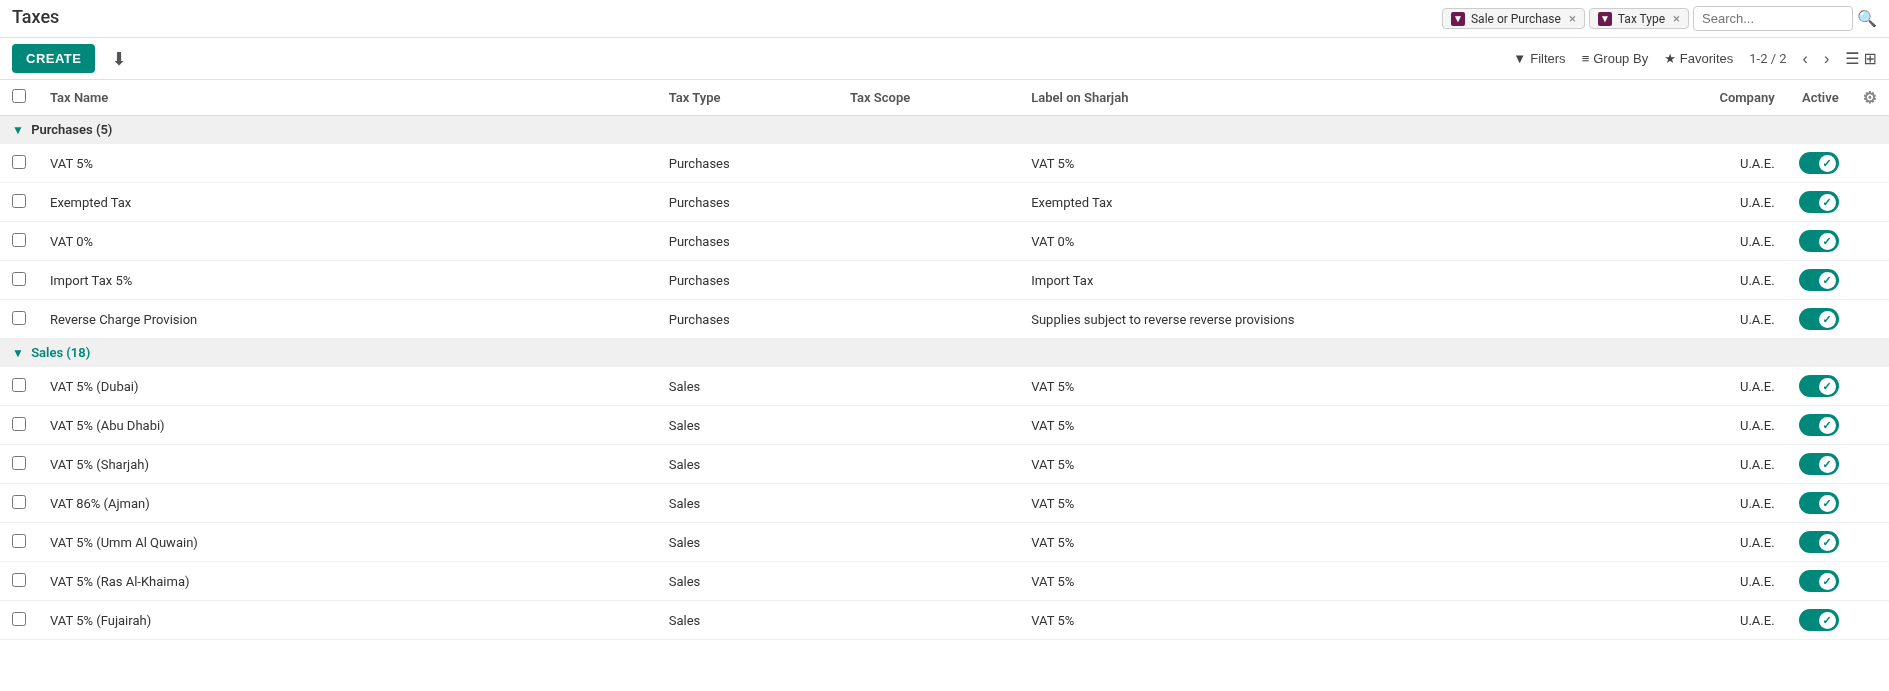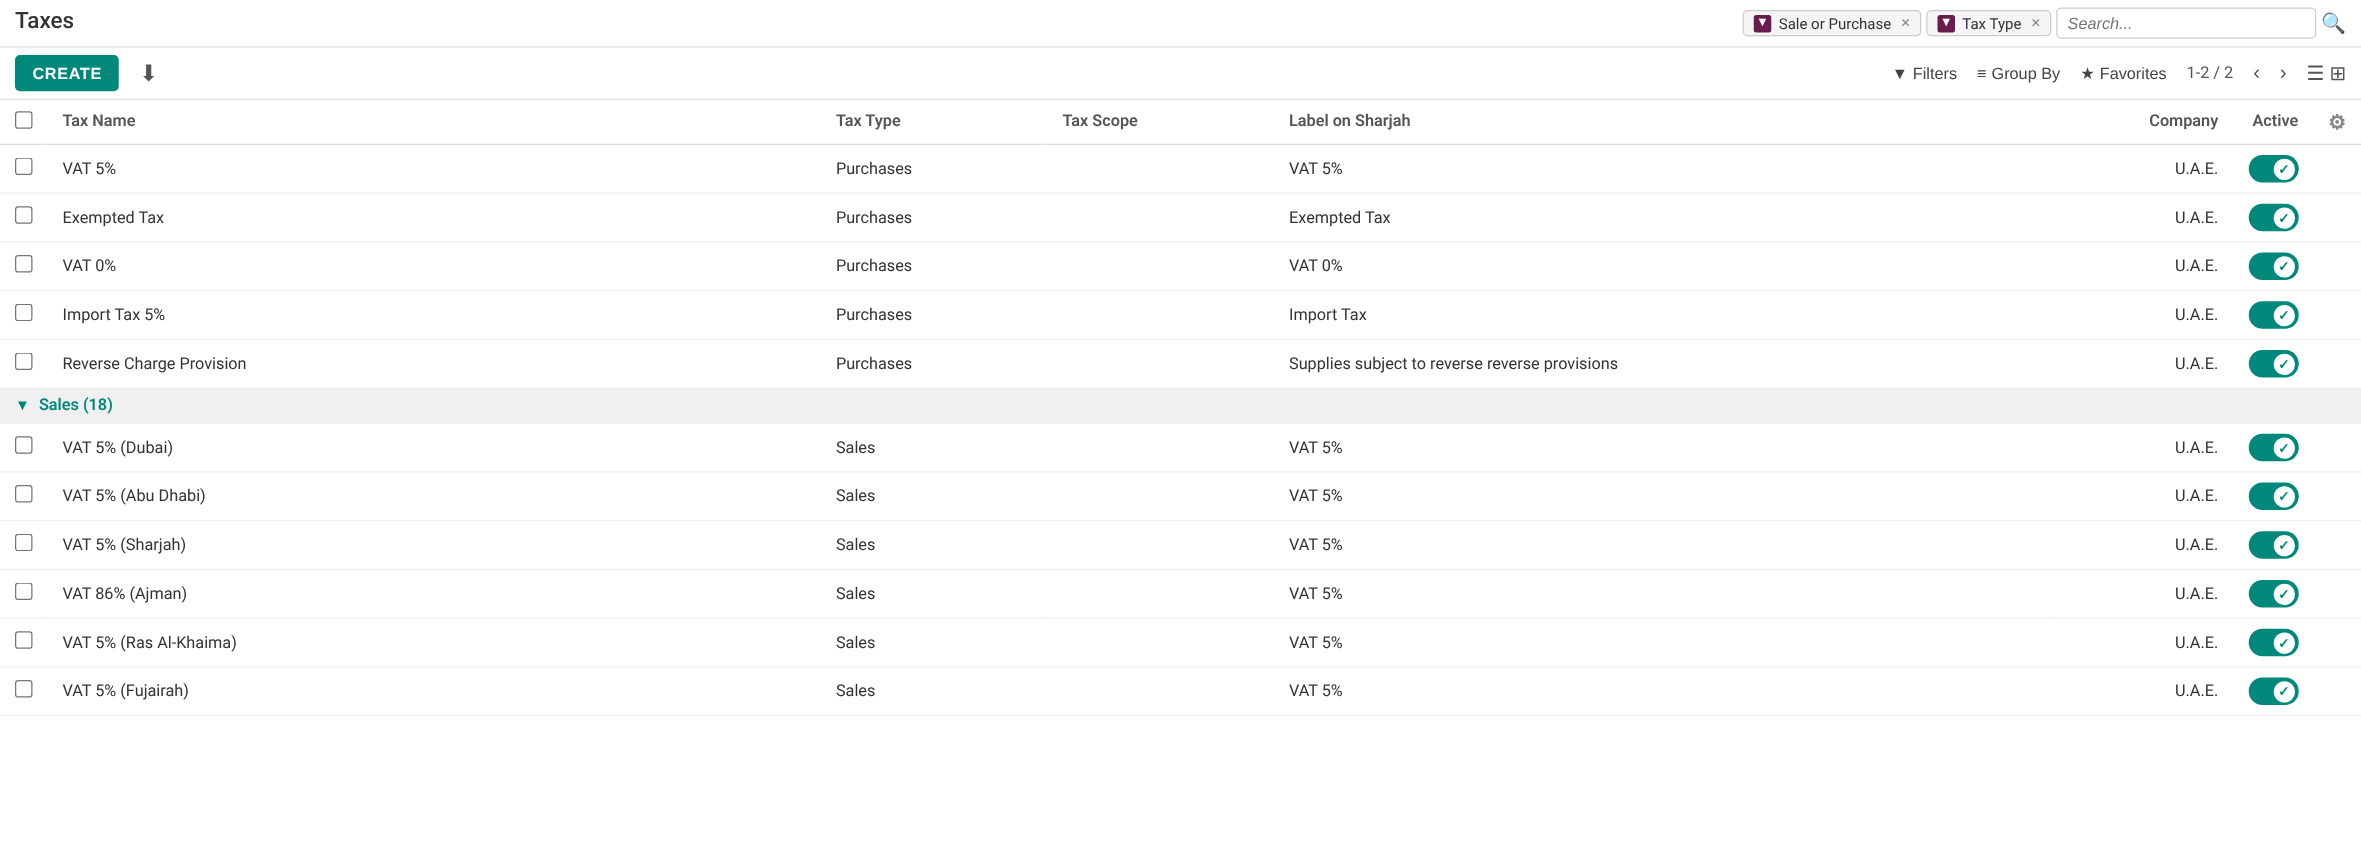--- a/index.html
+++ b/index.html
@@ -9,21 +9,21 @@
     .page-title { font-size: 18px; font-weight: 500; color: #333; margin-right: auto; }
     .create-btn { background: #00897b; color: #fff; border: none; padding: 7px 14px; border-radius: 4px; font-size: 13px; font-weight: 600; cursor: pointer; letter-spacing: 0.5px; }
     .export-btn { background: none; border: none; cursor: pointer; color: #555; font-size: 18px; }
 
     .search-bar { display: flex; align-items: center; margin-left: auto; gap: 4px; }
     .filter-tag { display: flex; align-items: center; gap: 4px; border: 1px solid #ccc; border-radius: 4px; padding: 2px 8px; font-size: 12px; background: #f5f5f5; }
     .filter-tag .tag-icon { width: 14px; height: 14px; border-radius: 2px; display: inline-flex; align-items: center; justify-content: center; margin-right: 2px; font-size: 10px; }
     .filter-tag .sale-icon { background: #6a1b4d; color: #fff; }
     .filter-tag .taxtype-icon { background: #6a1b4d; color: #fff; }
     .filter-tag .close { cursor: pointer; color: #888; margin-left: 4px; font-size: 13px; }
-    .search-input { border: 1px solid #ccc; border-radius: 4px; padding: 4px 8px; font-size: 13px; width: 208px; outline: none; font-style: italic; }
+    .search-input { border: 1px solid #ccc; border-radius: 4px; padding: 4px 8px; font-size: 13px; width: 160px; outline: none; }
     .search-icon-btn { background: none; border: none; cursor: pointer; color: #888; font-size: 16px; }
 
     .action-bar { display: flex; align-items: center; gap: 16px; padding: 6px 12px; border-bottom: 1px solid #e0e0e0; }
     .action-bar .spacer { flex: 1; }
     .action-btn { background: none; border: none; cursor: pointer; color: #444; font-size: 13px; display: flex; align-items: center; gap: 4px; }
     .pagination { display: flex; align-items: center; gap: 16px; font-size: 13px; color: #555; }
     .page-nav { background: none; border: none; cursor: pointer; color: #555; font-size: 16px; }
     .view-toggle { display: flex; gap: 4px; }
     .view-btn { background: none; border: none; cursor: pointer; color: #555; font-size: 16px; }
 
@@ -145,20 +145,26 @@
         <th class="col-taxscope">Tax Scope</th>
         <th class="col-label">Label on Sharjah</th>
         <th class="col-company">Company</th>
         <th class="col-active">Active</th>
         <th class="col-settings">
           <span class="settings-icon">⚙</span>
         </th>
       </tr>
     </thead>
     <tbody id="table-body">
+    <tr class="group-header purchases">
+          <td colspan="8">
+    <span class="chevron">▼</span>
+    <span class="group-label-purchases">Purchases (5)</span>
+  </td>
+        </tr>
         <tr>
       <td class="col-check">
         <input type="checkbox" class="checkbox" style="">
       </td>
       <td class="col-taxname" style="cursor:pointer;">VAT 5%</td>
       <td class="col-taxtype">Purchases</td>
       <td class="col-taxscope"></td>
       <td class="col-label">VAT 5%</td>
       <td class="col-company">U.A.E.</td>
       <td class="col-active">
@@ -299,20 +305,36 @@
         <div class="active-toggle">
               <div class="active-toggle-knob"></div>
             </div>
       </td>
       <td class="col-settings"></td>
     </tr>
         <tr>
       <td class="col-check">
         <input type="checkbox" class="checkbox" style="">
       </td>
+      <td class="col-taxname" style="cursor:pointer;">VAT 5% (Umm Al Quwain)</td>
+      <td class="col-taxtype">Sales</td>
+      <td class="col-taxscope"></td>
+      <td class="col-label">VAT 5%</td>
+      <td class="col-company">U.A.E.</td>
+      <td class="col-active">
+        <div class="active-toggle">
+              <div class="active-toggle-knob"></div>
+            </div>
+      </td>
+      <td class="col-settings"></td>
+    </tr>
+        <tr>
+      <td class="col-check">
+        <input type="checkbox" class="checkbox" style="">
+      </td>
       <td class="col-taxname" style="cursor:pointer;">VAT 5% (Ras Al-Khaima)</td>
       <td class="col-taxtype">Sales</td>
       <td class="col-taxscope"></td>
       <td class="col-label">VAT 5%</td>
       <td class="col-company">U.A.E.</td>
       <td class="col-active">
         <div class="active-toggle">
               <div class="active-toggle-knob"></div>
             </div>
       </td>

